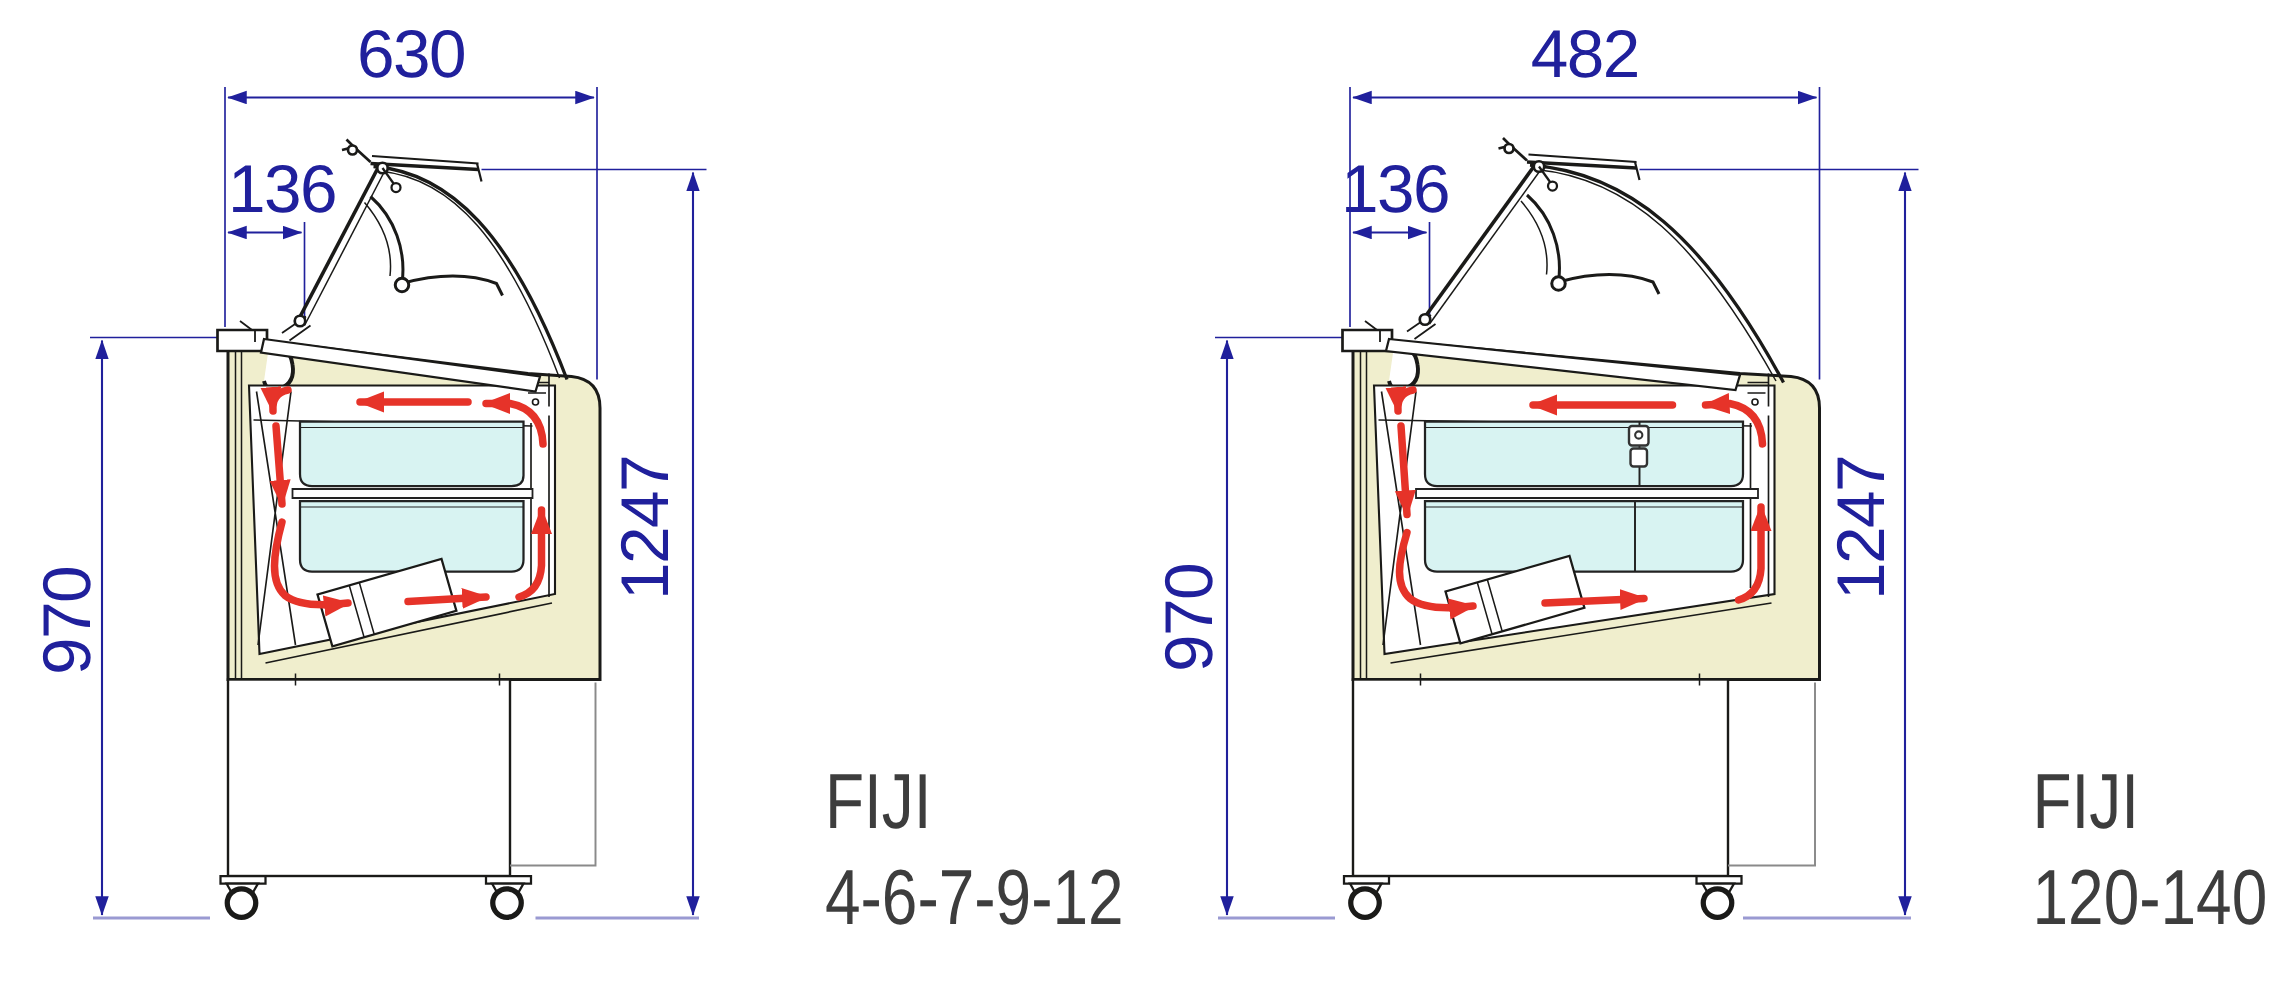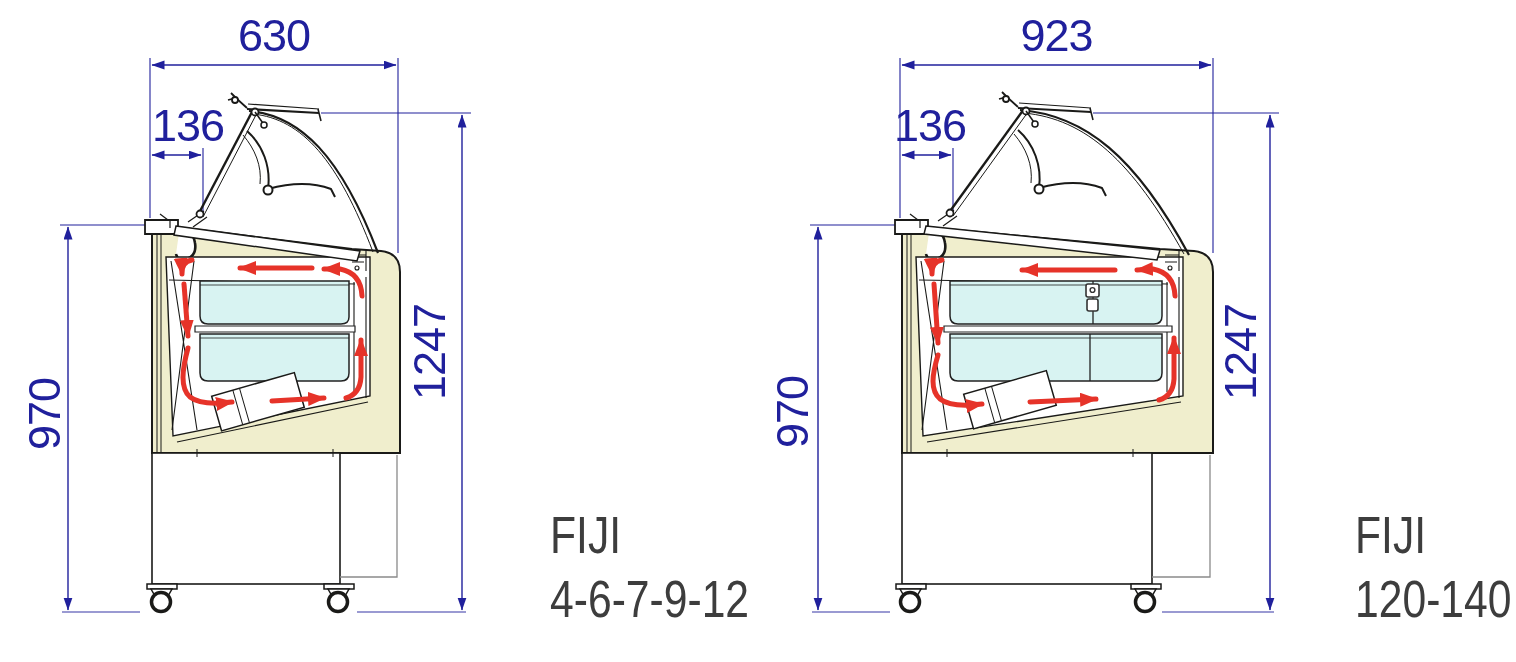--- a/index.html
+++ b/index.html
@@ -222,21 +222,21 @@
       <path d="M1159,400 Q1173,396 1174,379 L1174,338" marker-end="url(#ra)"></path>
     </g>
   </g>
 </svg>
 
   <div class="dim-label" style="left:150px;top:12px;width:248px;">630</div>
   <div class="dim-label" style="left:148px;top:102px;width:80px;">136</div>
   <div class="dim-label vert" style="left:-16px;top:391px;width:120px;height:46px;">970</div>
   <div class="dim-label vert" style="left:369px;top:329px;width:120px;height:46px;">1247</div>
 
-  <div class="dim-label" style="left:900px;top:12px;width:313px;">923</div>
+  <div class="dim-label" style="left:900px;top:12px;width:313px;">482</div>
   <div class="dim-label" style="left:890px;top:102px;width:80px;">136</div>
   <div class="dim-label vert" style="left:732px;top:389px;width:120px;height:46px;">970</div>
   <div class="dim-label vert" style="left:1180px;top:329px;width:120px;height:46px;">1247</div>
 
   <div class="model-label" style="left:550px;top:503px;">
     <div>FIJI</div>
     <div>4-6-7-9-12</div>
   </div>
   <div class="model-label" style="left:1355px;top:503px;">
     <div>FIJI</div>

